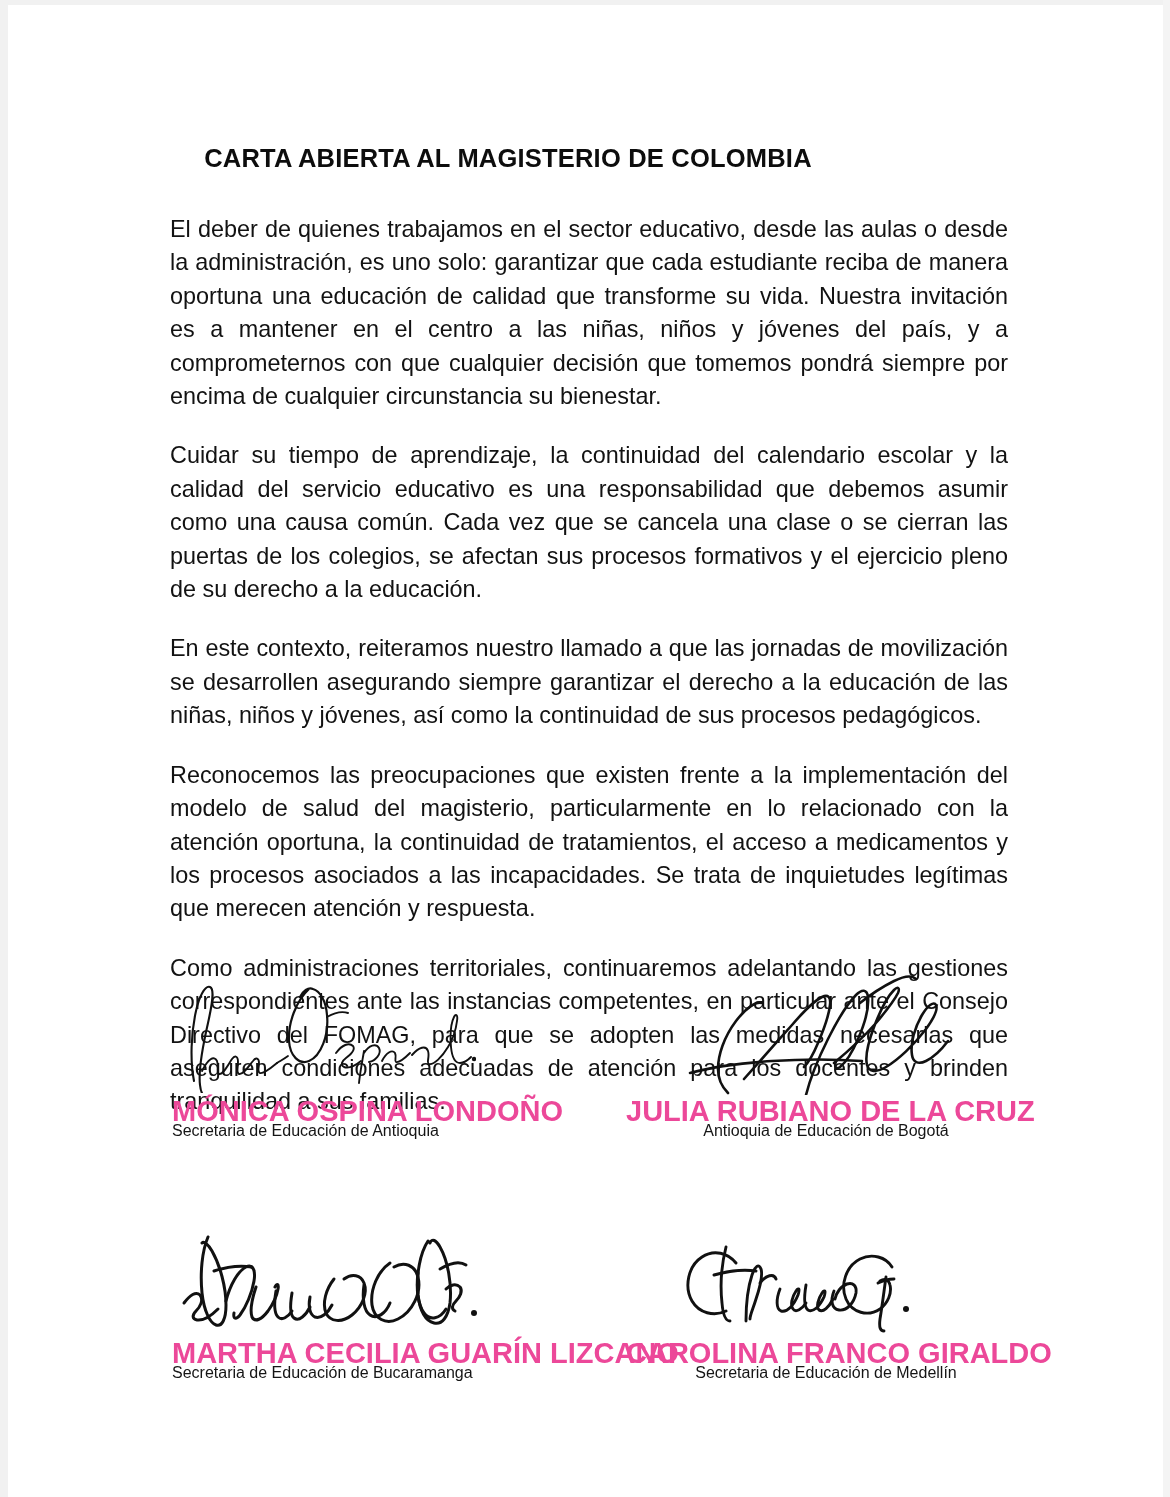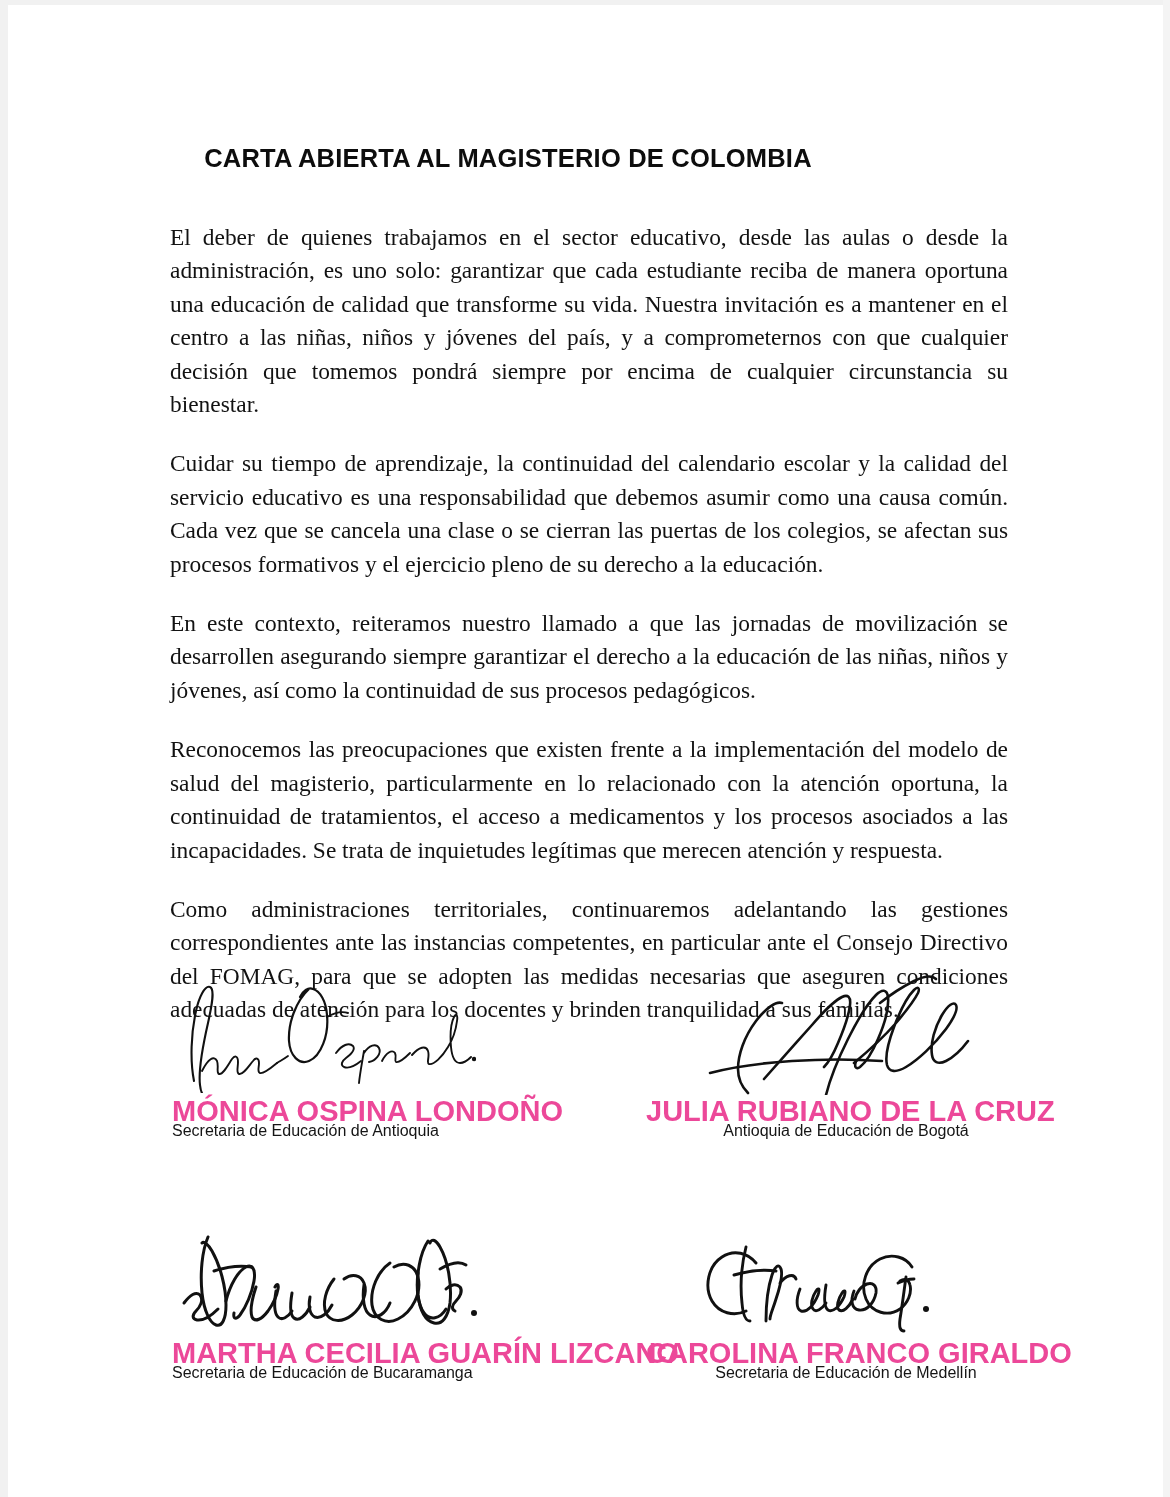--- a/index.html
+++ b/index.html
@@ -40,27 +40,27 @@
   }
 
   .body-block {
     position: absolute;
     left: 162px;
     top: 208px;
     width: 838px;
   }
 
   .para {
-    margin: 8px 0 26px 0;
+    margin: 0 0 26px 0;
     font-size: 23.4px;
     line-height: 33.4px;
     color: #121212;
     text-align: justify;
     text-justify: inter-word;
-    font-family: Liberation Serif, serif;
+    font-family: Liberation Sans, sans-serif;
   }
   .para:last-child { margin-bottom: 0; }
 
   
   .signatures {
     position: absolute;
     left: 162px;
     top: 960px;
     width: 845px;
   }
@@ -70,21 +70,21 @@
     height: 190px;
   }
 
   .sig-cell {
     position: absolute;
     top: 0;
     width: 420px;
     height: 190px;
   }
   .sig-cell.left  { left: 0; }
-  .sig-cell.right { left: 476px; width: 400px; }
+  .sig-cell.right { left: 456px; width: 400px; }
 
   .sig-mark {
     position: absolute;
     left: 0;
     top: 0;
     width: 100%;
     height: 142px;
     pointer-events: none;
   }
   .sig-mark svg {

